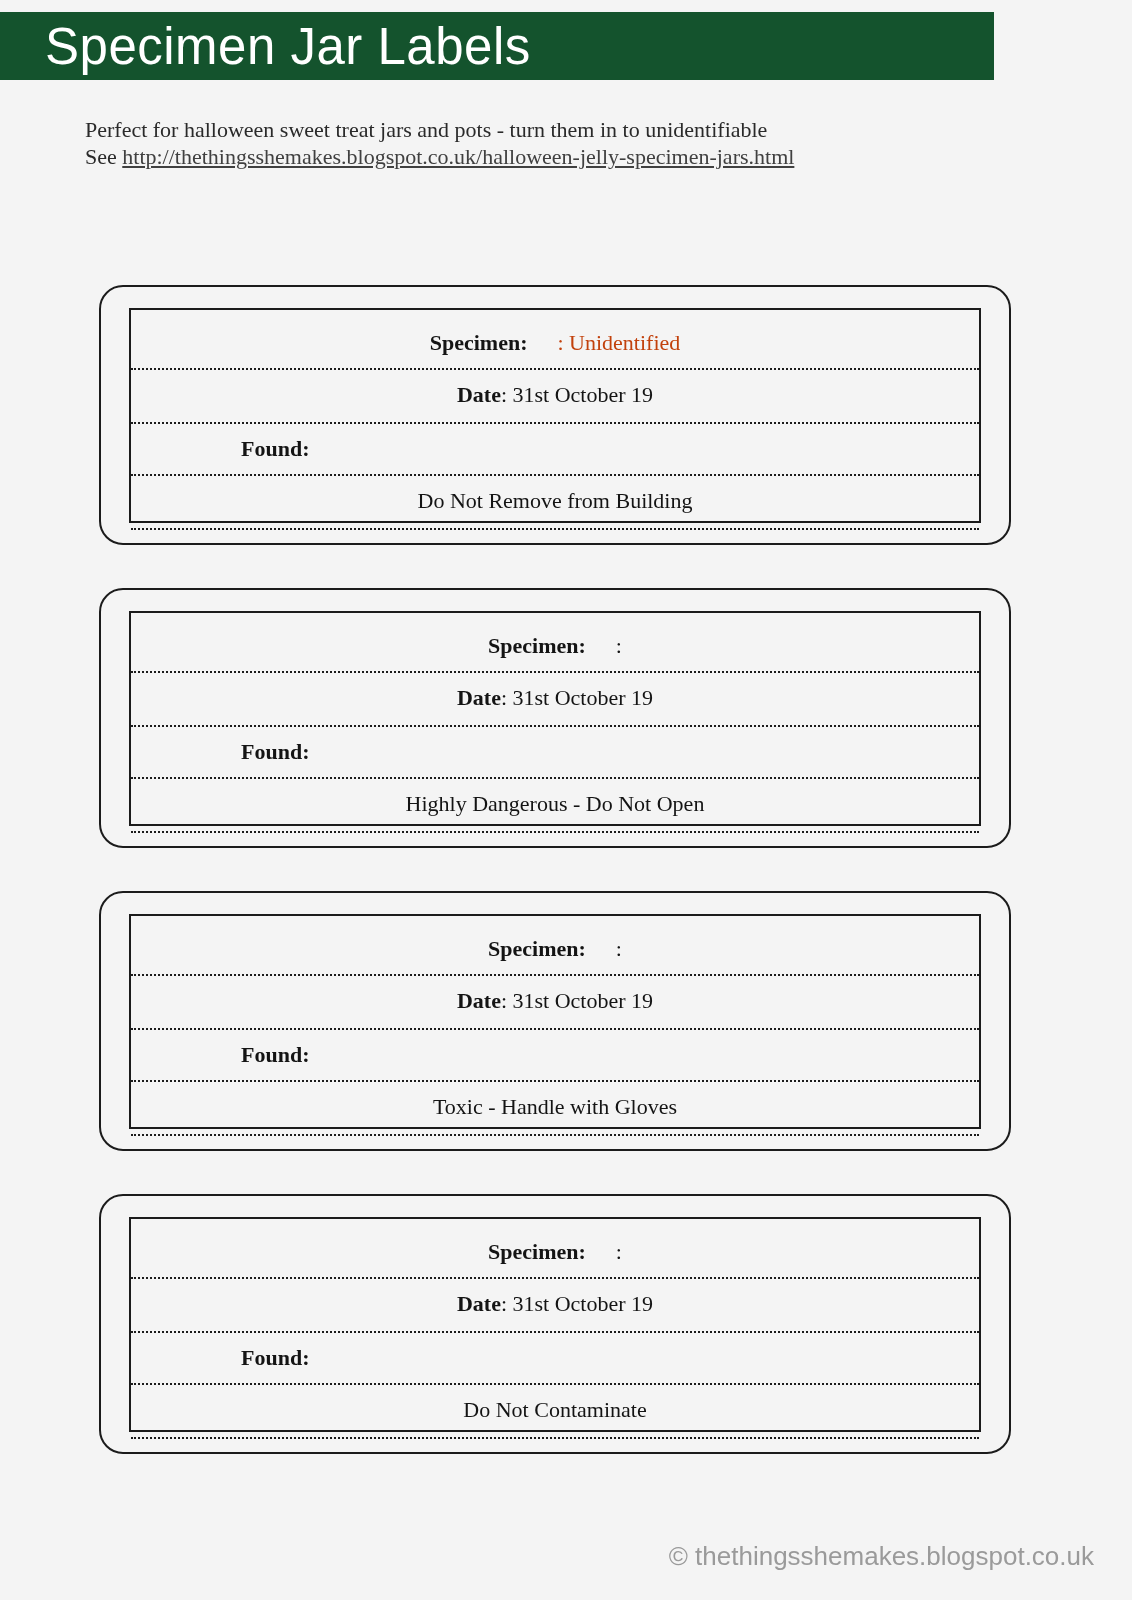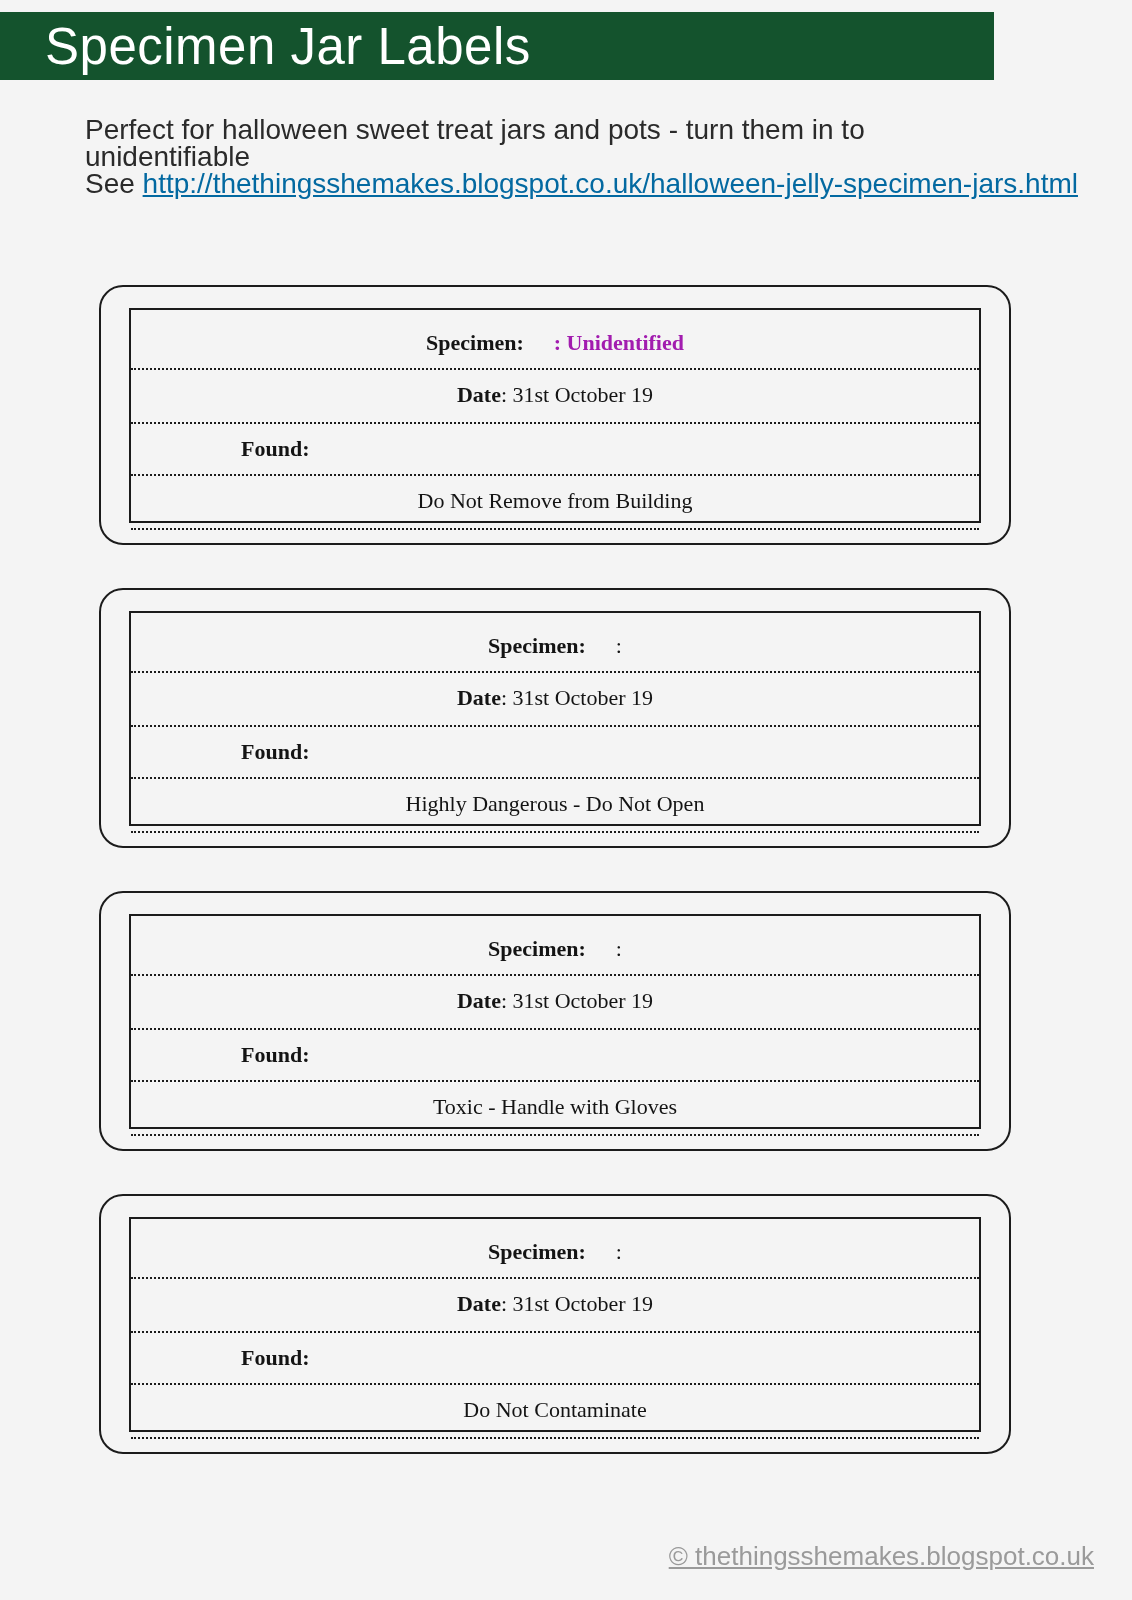--- a/index.html
+++ b/index.html
@@ -37,33 +37,33 @@
     line-height: 1;
     white-space: nowrap;
   }
 
   
   .intro {
     position: absolute;
     left: 85px;
     top: 116px;
     width: 930px;
-    font-size: 28px;
+    font-size: 22px;
     line-height: 27px;
     color: #2a2a2a;
-    font-family: Liberation Sans, sans-serif;
+    font-family: Liberation Serif, serif;
   }
   .intro p {
     margin: 0;
   }
   .intro-see-line {
     white-space: nowrap;
   }
   .intro-link {
-    color: #0369a1;
+    color: #404040;
     text-decoration: underline;
   }
 
   
   .labels-area {
     position: absolute;
     left: 99px;
     top: 285px;
     width: 912px;
   }
@@ -119,22 +119,21 @@
   }
   .r-specimen-text .lbl {
     font-weight: bold;
     font-family: "Liberation Serif", serif;
   }
   .r-specimen-text .gap {
     display: inline-block;
     width: 30px;
   }
   .r-specimen-text .val-red {
-    color: #a21caf;
-    font-weight: bold;
+    color: #c2410c;
   }
   .dot-1 { top: 58px; }
 
   
   .r-date-text {
     top: 72px;
     font-size: 22px;
   }
   .r-date-text .lbl { font-weight: bold; text-align: center; }
   .dot-2 { top: 112px; }
@@ -158,21 +157,20 @@
 
   
   .footer {
     position: absolute;
     right: 38px;
     bottom: 28px;
     color: #9a9a9a;
     font-size: 26px;
     font-family: "Liberation Sans", sans-serif;
     white-space: nowrap;
-    text-decoration: underline;
   }
 </style>
 </head>
 <body>
 
 <div class="header-bar">
   <div class="header-title">Specimen Jar Labels</div>
 </div>
 
 <div class="intro">

